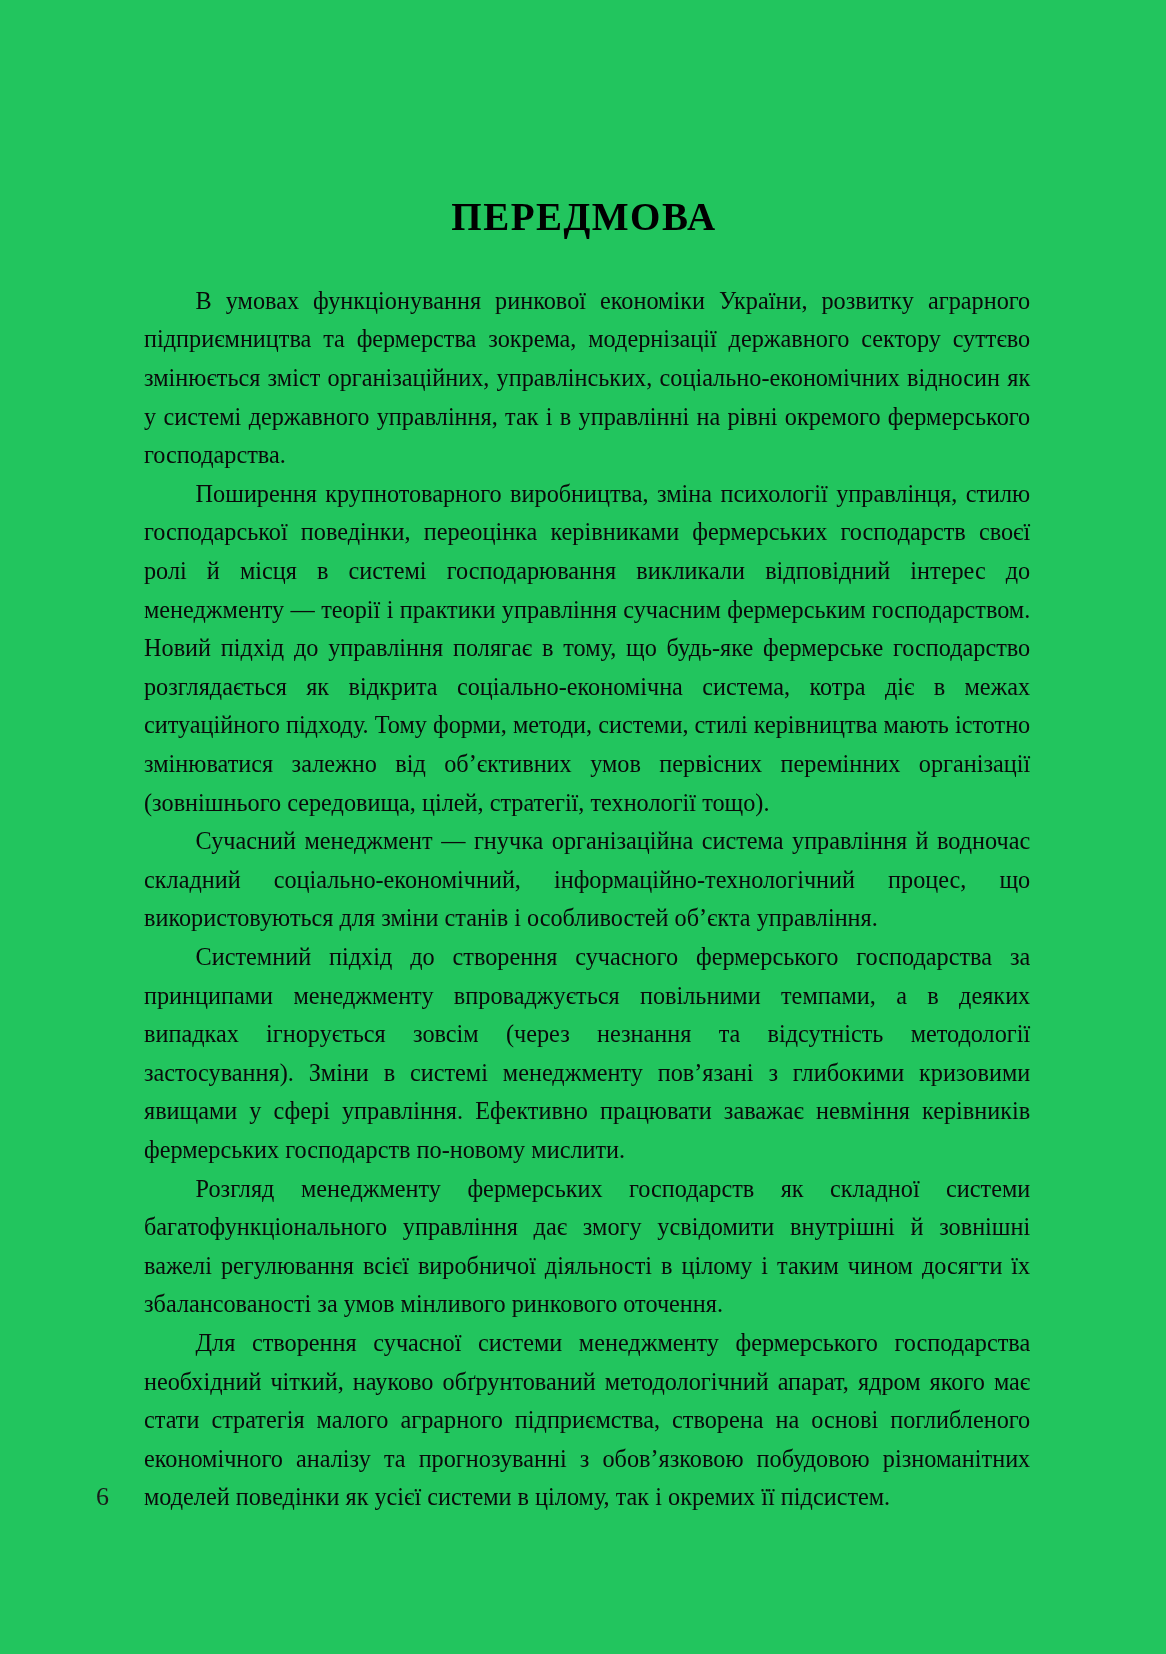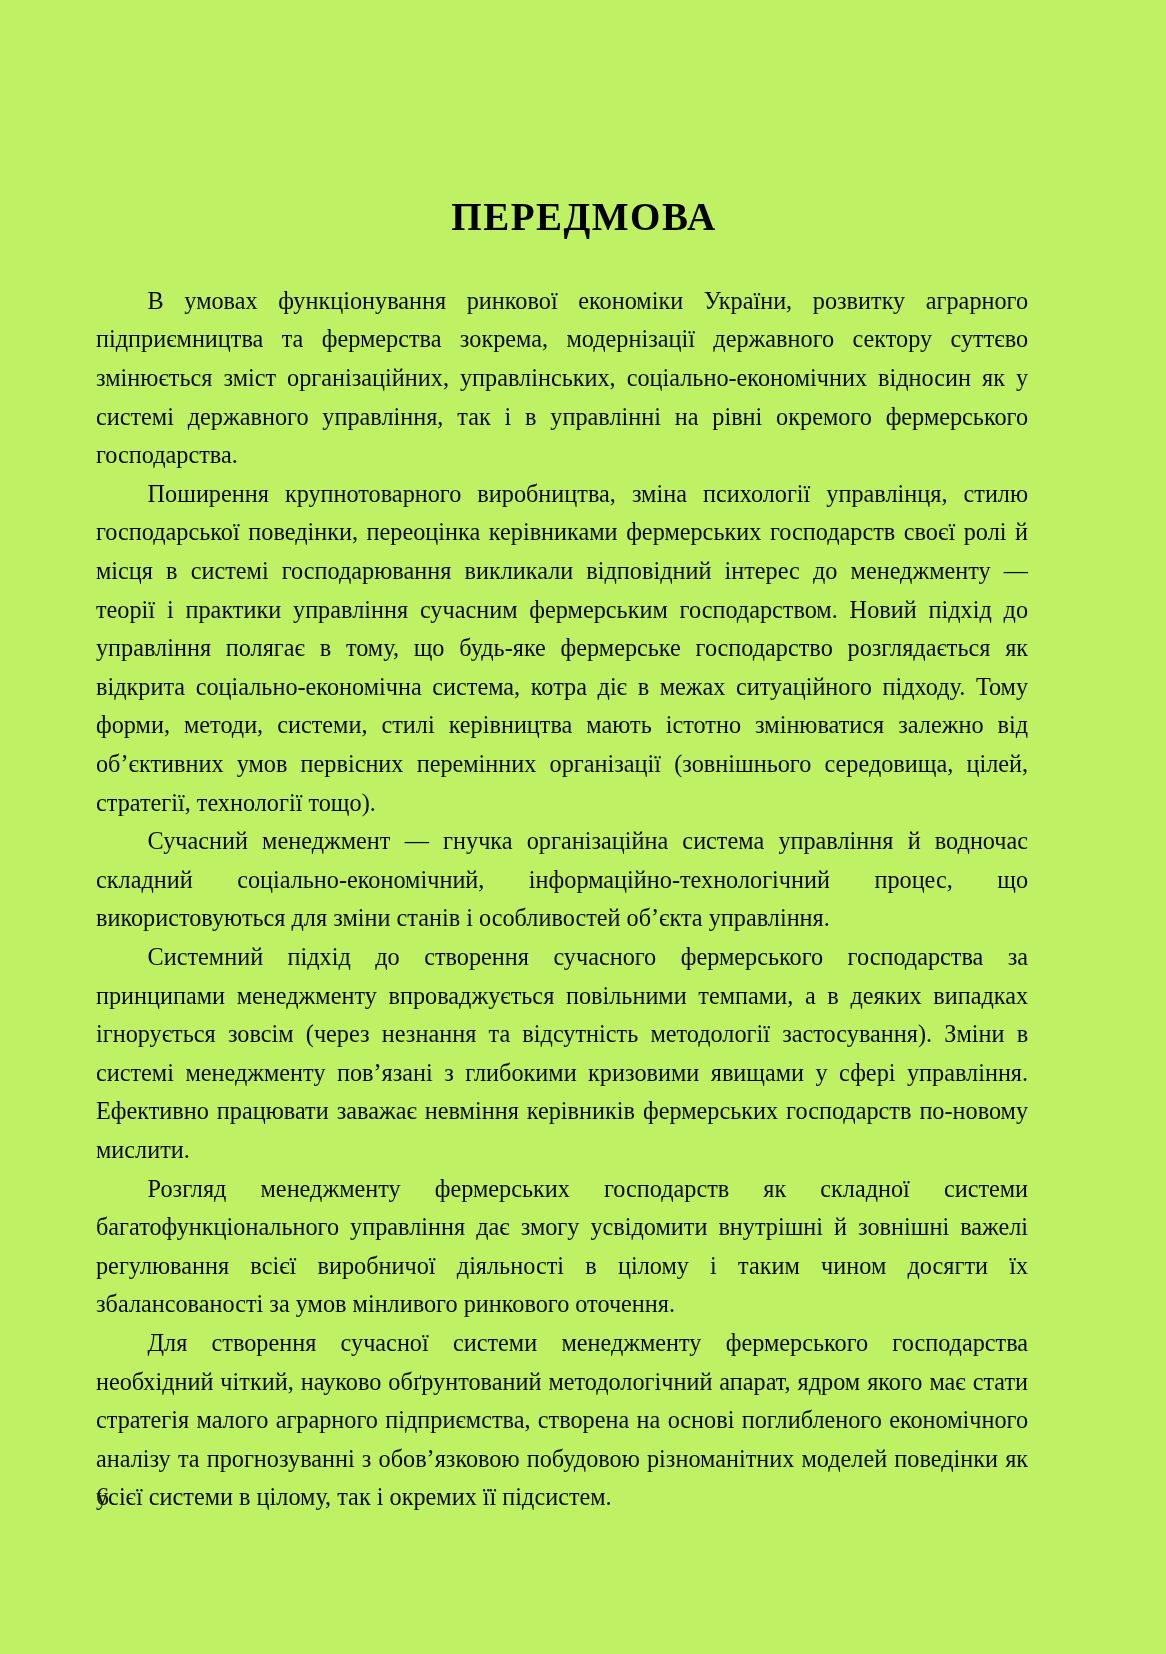--- a/index.html
+++ b/index.html
@@ -7,21 +7,21 @@
     margin: 0;
     padding: 0;
     background: #ffffff;
   }
 
   .page {
     position: relative;
     width: 1166px;
     height: 1654px;
     margin: 0 auto;
-    background: #bef264;
+    background: #22c55e;
     overflow: hidden;
     box-sizing: border-box;
   }
 
   .content-block {
     position: absolute;
     left: 96px;
     top: 196px;
     width: 976px;
   }
@@ -39,20 +39,21 @@
 
   .body-text {
     font-family: "Liberation Serif", "DejaVu Serif", serif;
     font-size: 25.4px;
     line-height: 38.6px;
     color: #0a0a0a;
     text-align: justify;
     text-justify: inter-word;
     -webkit-hyphens: manual;
     hyphens: manual;
+    margin-left: 48px;
   }
 
   .body-text p {
     margin: 0;
     text-indent: 54px;
     transform: scaleX(0.955);
     transform-origin: left center;
   }
 
   .page-number {

